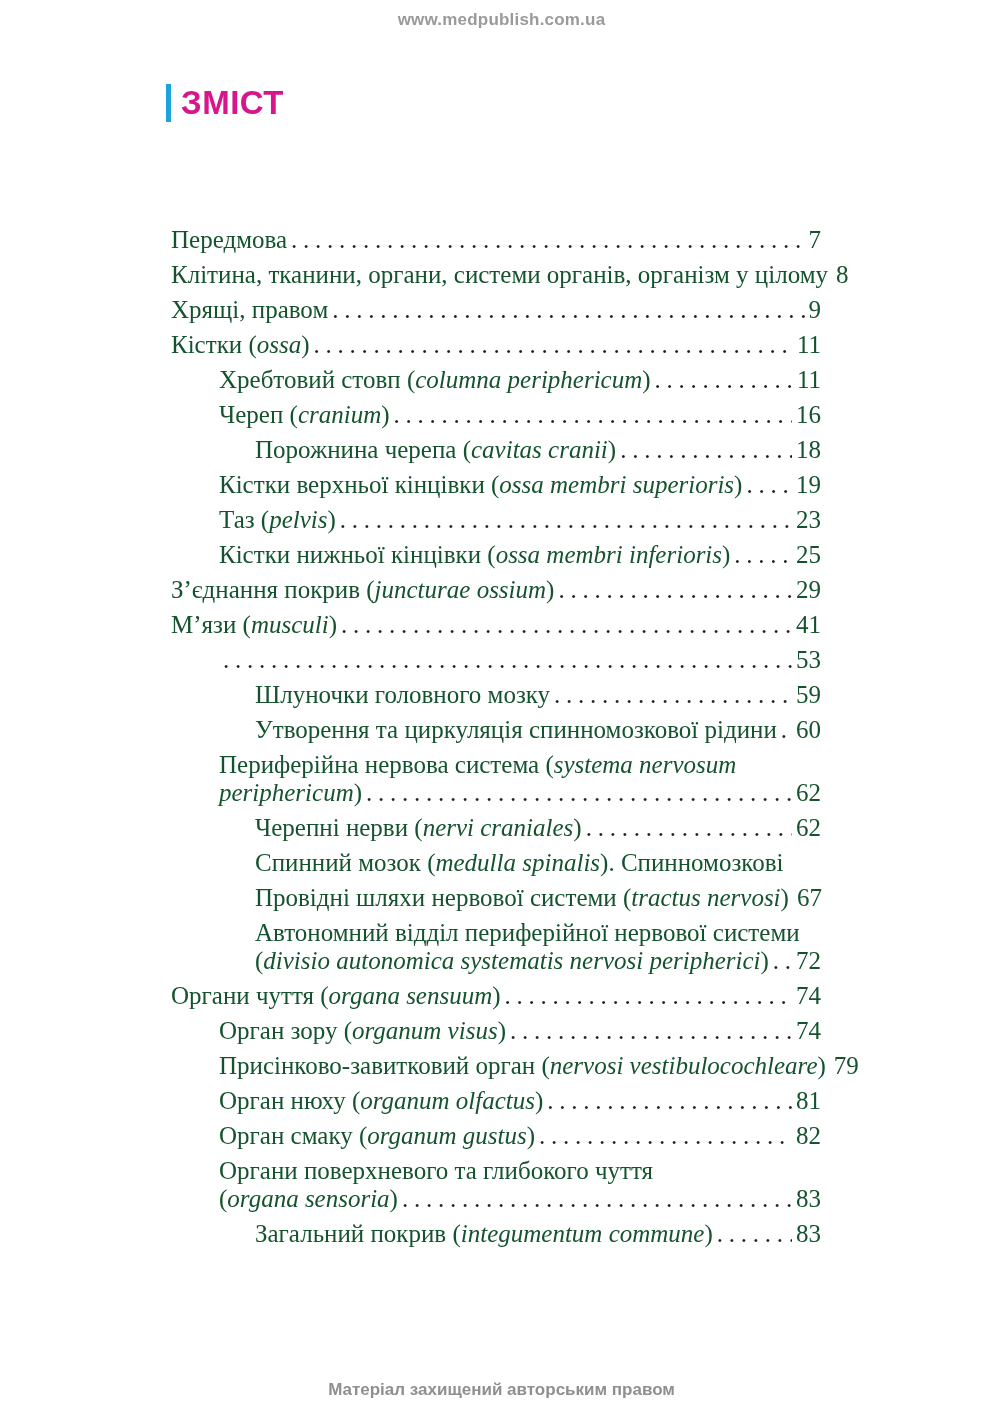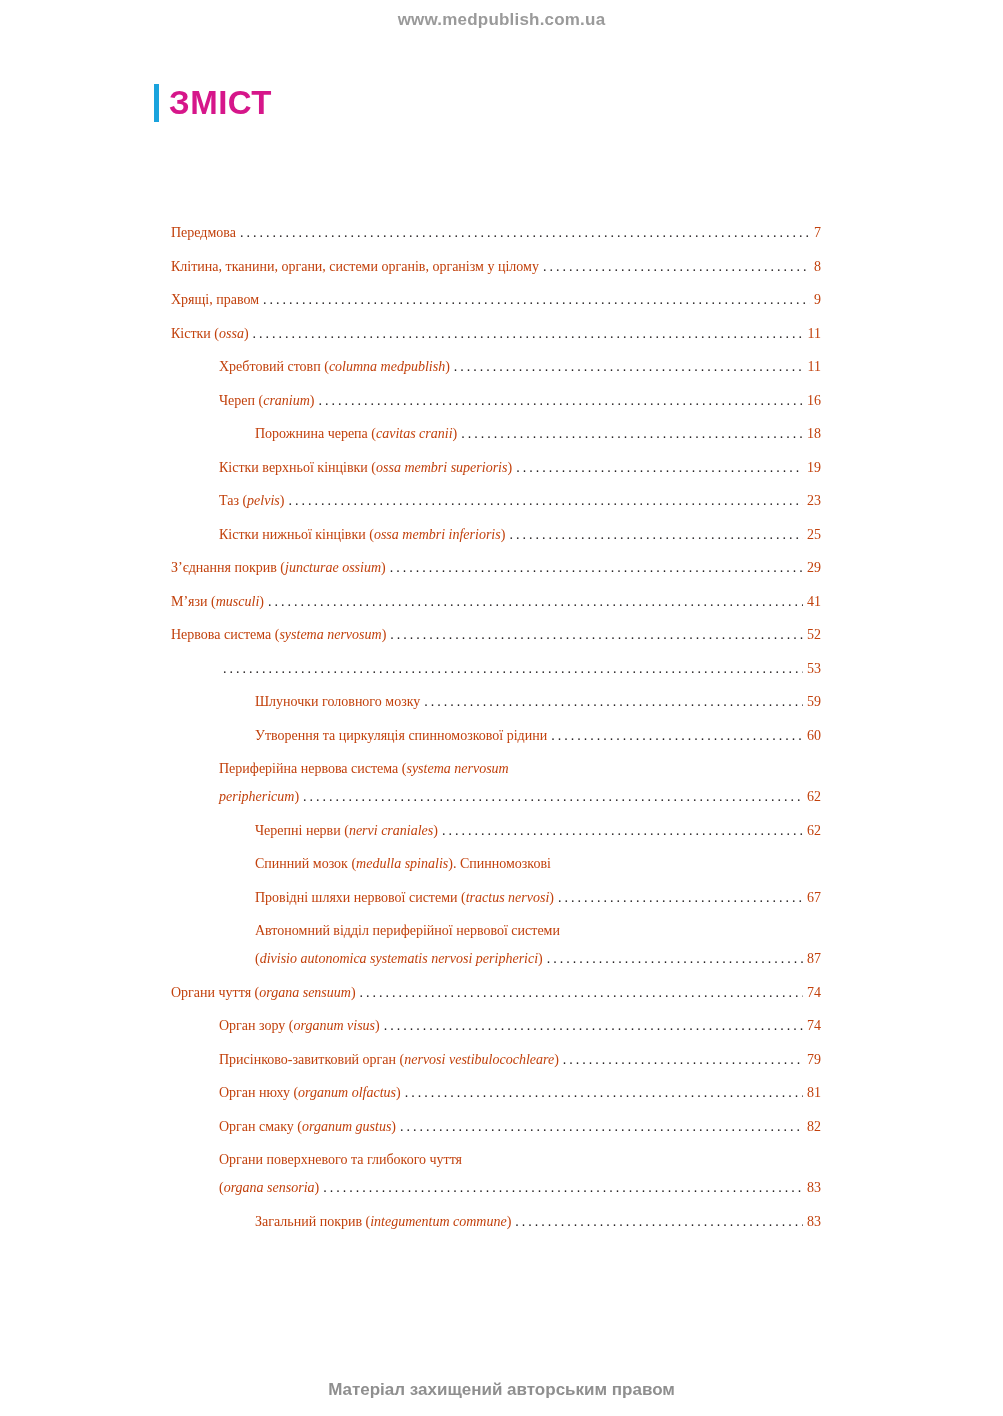--- a/index.html
+++ b/index.html
@@ -2,30 +2,30 @@
 <html><head>
   <meta charset="utf-8">
   <style>
     html, body { margin: 0; padding: 0; background: #ffffff; }
     body { width: 1003px; height: 1416px; position: relative; overflow: hidden; }
     .site-url {
       position: absolute; top: 10px; left: 0; width: 1003px; text-align: center;
       font-family: "Liberation Sans", sans-serif; font-weight: bold; font-size: 17px;
       color: #9a9a9a; letter-spacing: 0.2px;
     }
-    .title-wrap { position: absolute; top: 84px; left: 154px; display: flex; align-items: center; }
+    .title-wrap { position: absolute; top: 84px; left: 166px; display: flex; align-items: center; }
     .title-bar { width: 5px; height: 38px; background: #1aa3dd; margin-right: 10px; }
     .title-text {
       font-family: "Liberation Sans", sans-serif; font-weight: bold; font-size: 33px;
       color: #d6168a; letter-spacing: 0.5px; line-height: 38px;
     }
     .toc { position: absolute; top: 219px; left: 171px; width: 650px; }
     .entry {
-      font-family: "Liberation Serif", serif; font-size: 14px; color: #c2410c;
-      line-height: 28px; margin-bottom: 5.5px;
+      font-family: "Liberation Serif", serif; font-size: 25px; color: #14532d;
+      line-height: 28px; margin-bottom: 5.5px; margin-top: 7px;
     }
     .entry.lvl1 { padding-left: 0; }
     .entry.lvl2 { padding-left: 48px; }
     .entry.lvl3 { padding-left: 84px; }
     .line1 { display: block; }
     .last { display: flex; align-items: baseline; }
     .last .txt { white-space: nowrap; flex: 0 0 auto; }
     .last .dots {
       flex: 1 1 auto; overflow: hidden; white-space: nowrap; margin: 0 4px;
       letter-spacing: 3.6px; color: #231f20;
@@ -77,21 +77,21 @@
     </div>
     <div class="entry lvl1">
       <div class="last">
         <span class="txt"><span>Кістки (</span><i>ossa</i><span>)</span></span>
         <span class="dots"></span>
         <span class="page">11</span>
       </div>
     </div>
     <div class="entry lvl2">
       <div class="last">
-        <span class="txt"><span>Хребтовий стовп (</span><i>columna medpublish</i><span>)</span></span>
+        <span class="txt"><span>Хребтовий стовп (</span><i>columna periphericum</i><span>)</span></span>
         <span class="dots"></span>
         <span class="page">11</span>
       </div>
     </div>
     <div class="entry lvl2">
       <div class="last">
         <span class="txt"><span>Череп (</span><i>cranium</i><span>)</span></span>
         <span class="dots"></span>
         <span class="page">16</span>
       </div>
@@ -131,27 +131,20 @@
         <span class="page">29</span>
       </div>
     </div>
     <div class="entry lvl1">
       <div class="last">
         <span class="txt"><span>М’язи (</span><i>musculi</i><span>)</span></span>
         <span class="dots"></span>
         <span class="page">41</span>
       </div>
     </div>
-    <div class="entry lvl1">
-      <div class="last">
-        <span class="txt"><span>Нервова система (</span><i>systema nervosum</i><span>)</span></span>
-        <span class="dots"></span>
-        <span class="page">52</span>
-      </div>
-    </div>
     <div class="entry lvl2">
       <div class="last">
         <span class="dots"></span>
         <span class="page">53</span>
       </div>
     </div>
     <div class="entry lvl3">
       <div class="last">
         <span class="txt"><span>Шлуночки головного мозку</span></span>
         <span class="dots"></span>
@@ -188,21 +181,21 @@
         <span class="txt"><span>Провідні шляхи нервової системи (</span><i>tractus nervosi</i><span>)</span></span>
         <span class="dots"></span>
         <span class="page">67</span>
       </div>
     </div>
     <div class="entry lvl3">
       <span class="line1"><span>Автономний відділ периферійної нервової системи</span></span>
       <div class="last">
         <span class="txt"><span>(</span><i>divisio autonomica systematis nervosi peripherici</i><span>)</span></span>
         <span class="dots"></span>
-        <span class="page">87</span>
+        <span class="page">72</span>
       </div>
     </div>
     <div class="entry lvl1">
       <div class="last">
         <span class="txt"><span>Органи чуття (</span><i>organa sensuum</i><span>)</span></span>
         <span class="dots"></span>
         <span class="page">74</span>
       </div>
     </div>
     <div class="entry lvl2">

